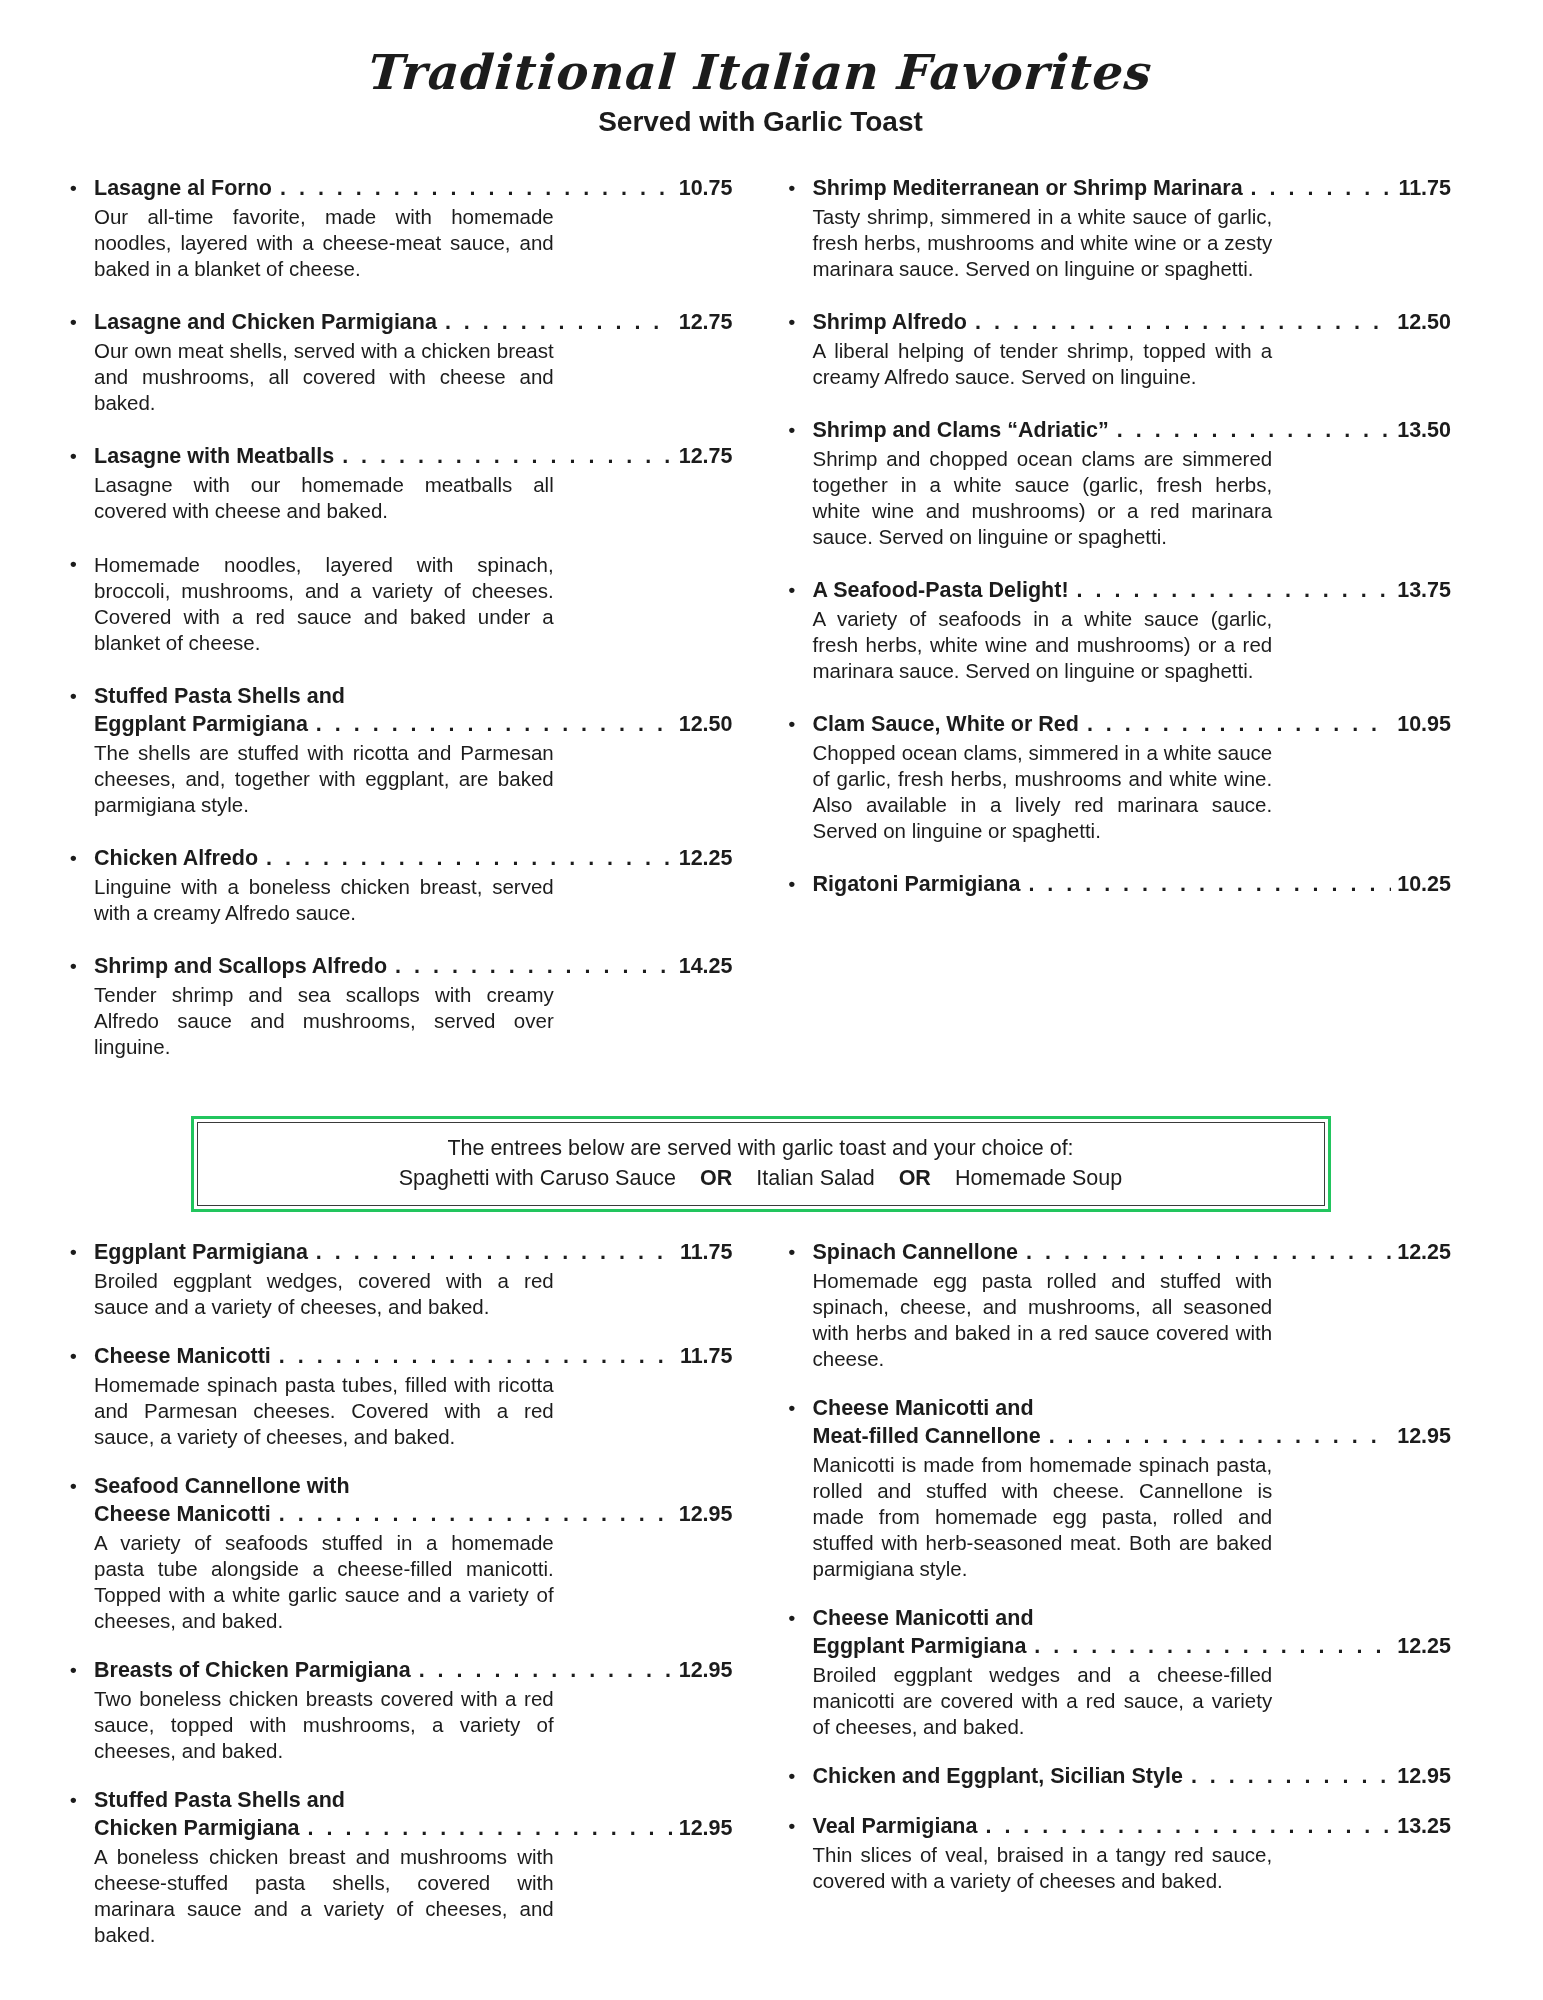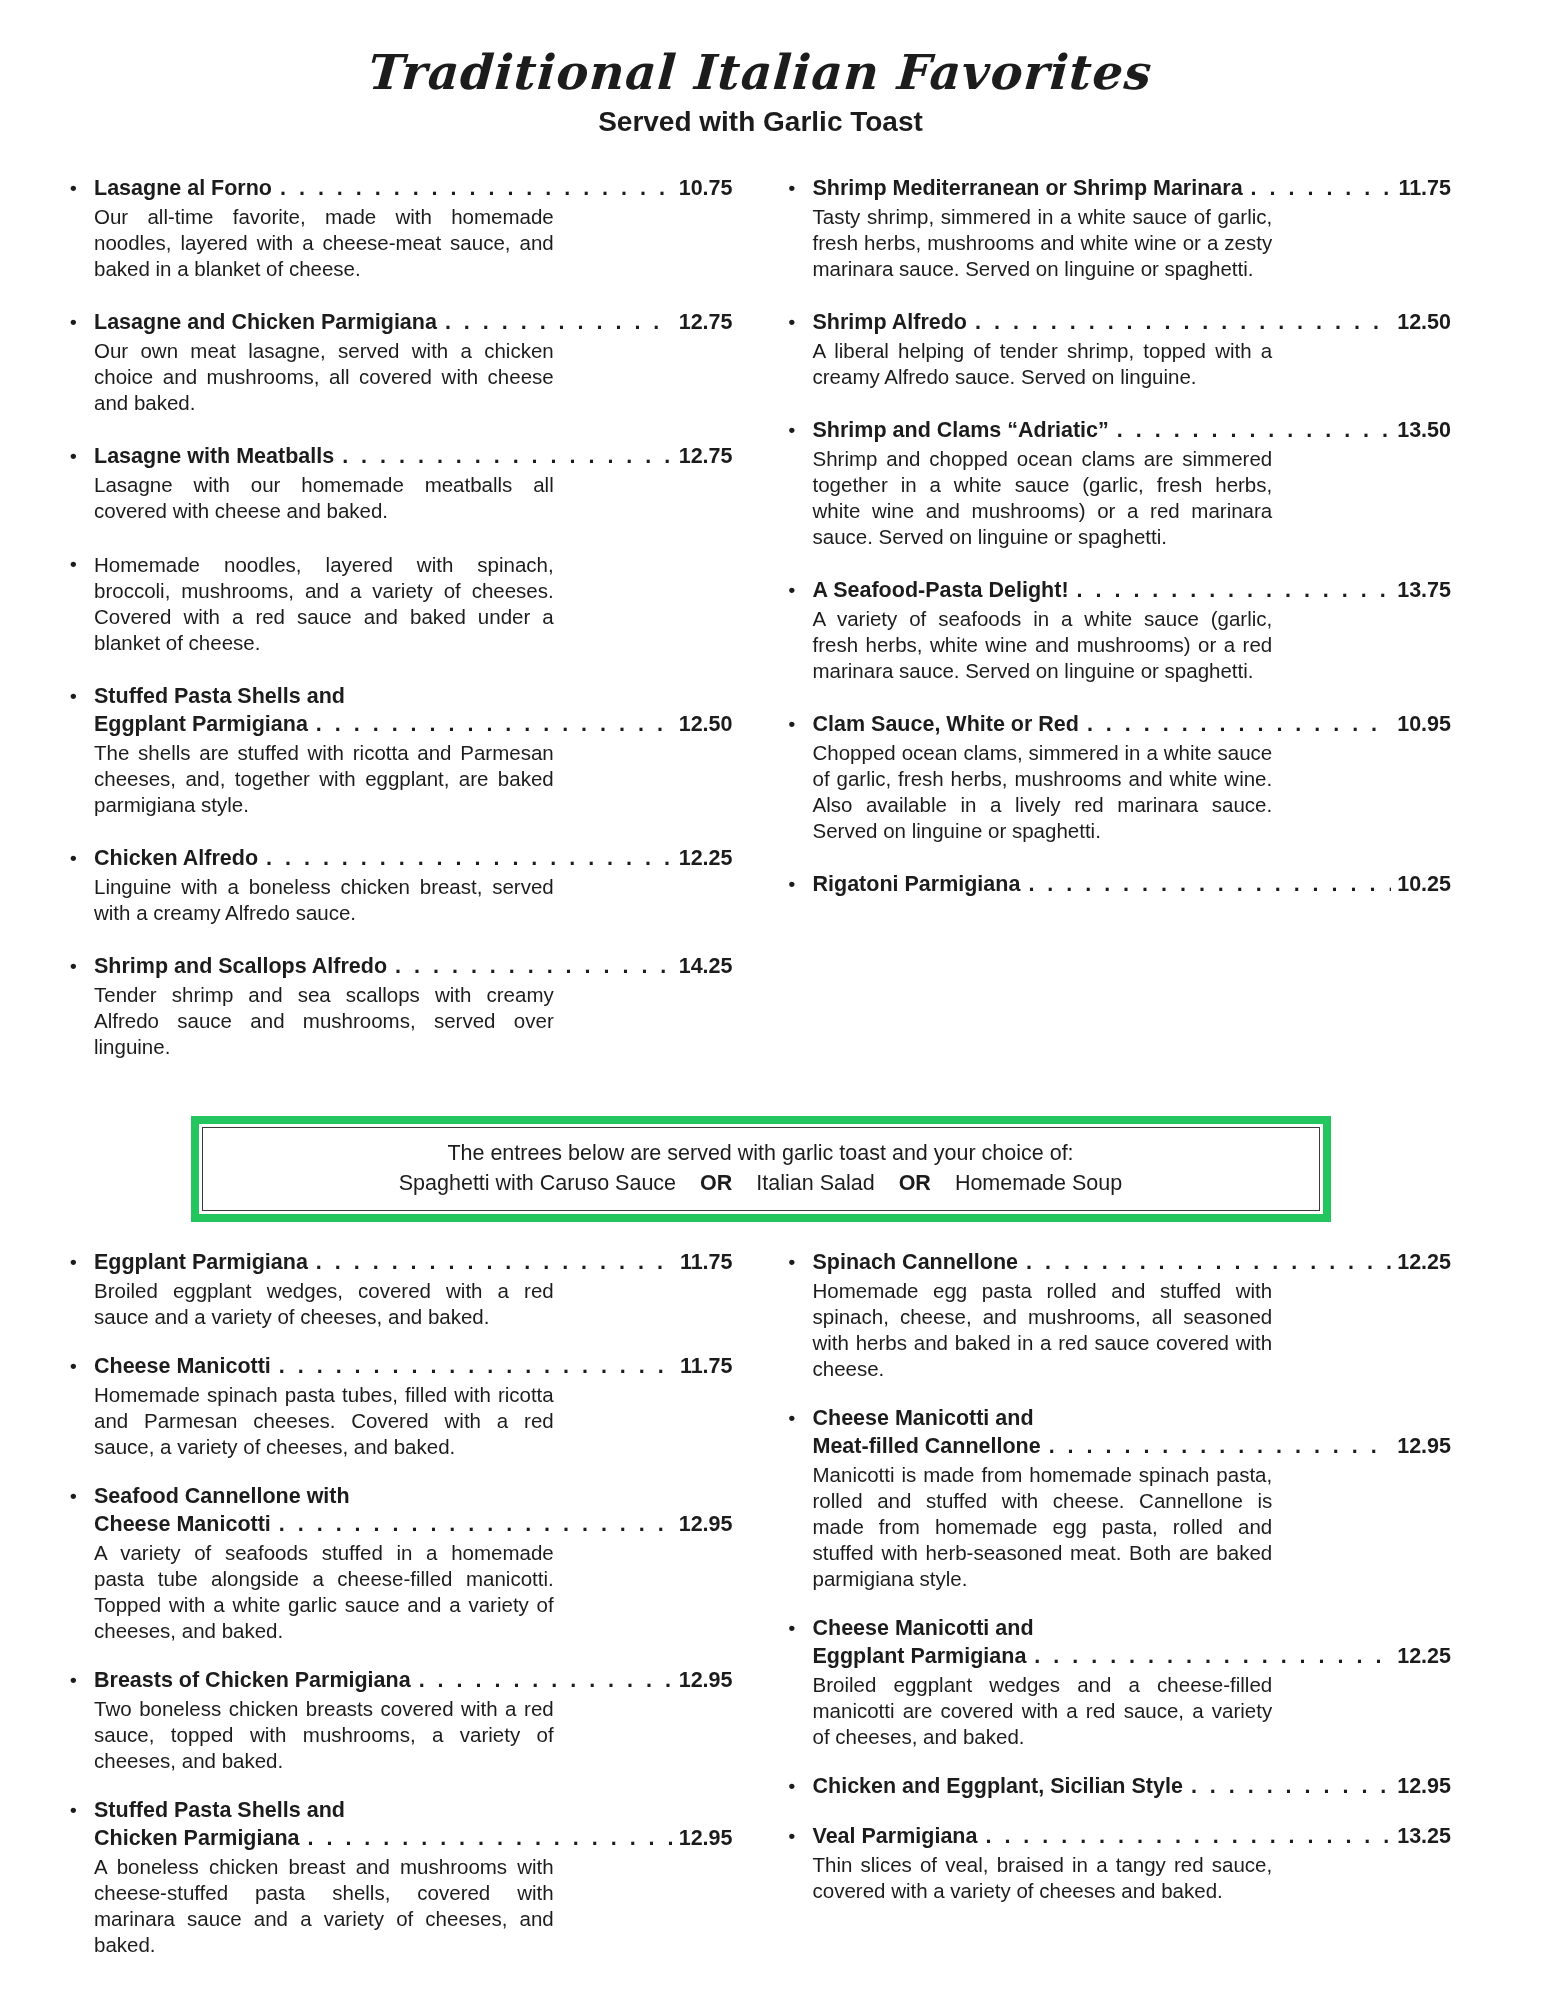--- a/index.html
+++ b/index.html
@@ -60,21 +60,21 @@
     line-height: 26px;
     width: 72%;
     text-align: justify;
     margin-top: 2px;
   }
 
   
   .banner-outer {
     width: 1140px;
     margin: 30px auto 10px auto;
-    border: 8px solid #22c55e;
+    border: 3px solid #22c55e;
     padding: 3px;
   }
   .banner-inner {
     border: 1px solid #3a3a3a;
     text-align: center;
     padding: 10px 16px 12px 16px;
     font-size: 21.5px;
     line-height: 30px;
   }
   .banner-line2 .choice { margin: 0 10px; }
@@ -109,21 +109,21 @@
   </div>
         <div class="menu-item">
     <span class="bullet">•</span>
     <div class="item-body">
       <div class="name-row row1">
         <span class="item-name">Lasagne and Chicken Parmigiana</span>
         <span class="leader"></span>
         <span class="price">12.75</span>
       </div>
 
-      <div class="desc">Our own meat lasagne, served with a chicken choice and mushrooms, all covered with cheese and baked.</div>
+      <div class="desc">Our own meat shells, served with a chicken breast and mushrooms, all covered with cheese and baked.</div>
     </div>
   </div>
         <div class="menu-item">
     <span class="bullet">•</span>
     <div class="item-body">
       <div class="name-row row1">
         <span class="item-name">Lasagne with Meatballs</span>
         <span class="leader"></span>
         <span class="price">12.75</span>
       </div>

